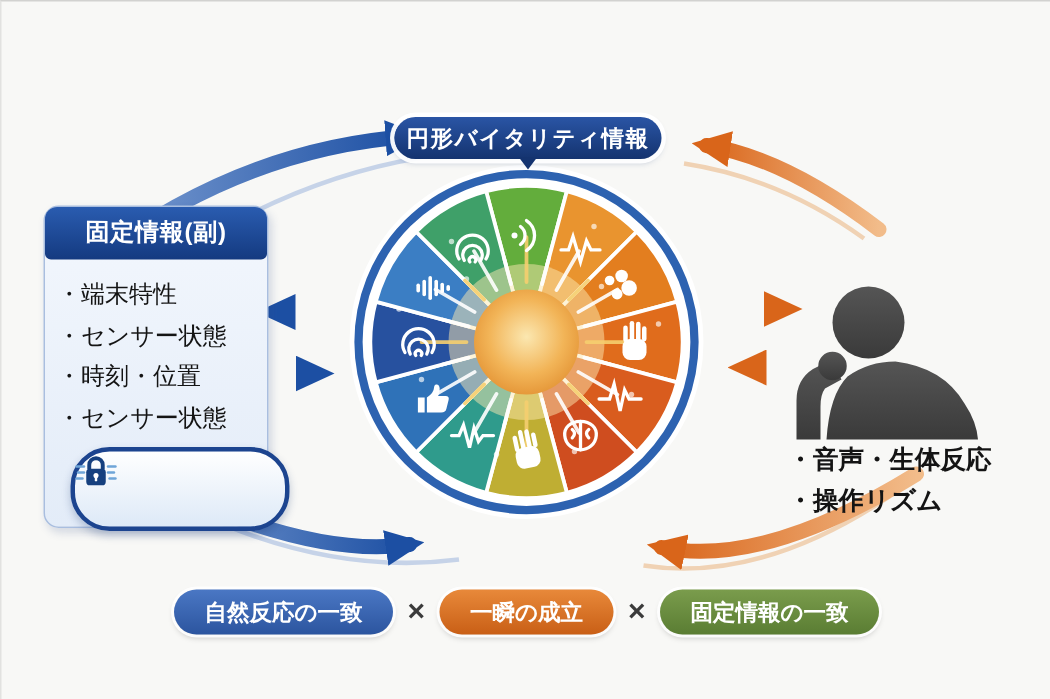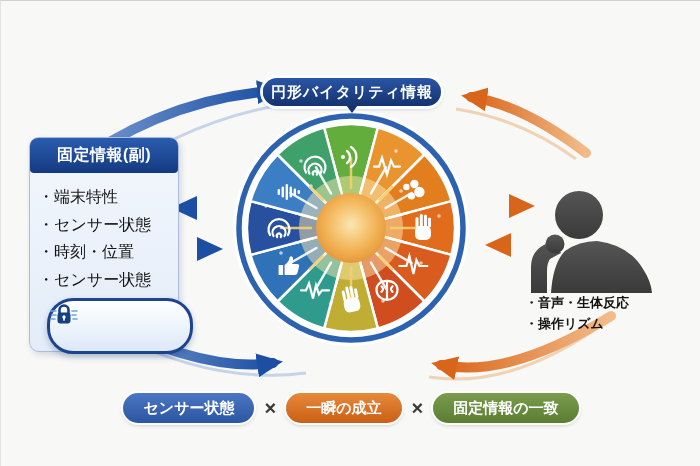--- a/index.html
+++ b/index.html
@@ -52,21 +52,21 @@
 
   
   .person-pill{
     position:absolute;left:524px;top:139px;width:120px;height:36px;
     background:linear-gradient(180deg,#e58a3c,#c55f14);
     border-radius:18px;display:flex;align-items:center;justify-content:center;
     color:#fff;font-size:19px;font-weight:bold;
     box-shadow:0 0 0 2px rgba(255,255,255,.9),0 2px 5px rgba(150,80,20,.4);z-index:6;
   }
   .right-items{position:absolute;left:524px;top:292px;z-index:6;}
-  .right-items div{font-size:13px;font-weight:600;color:#141414;line-height:1.6;white-space:nowrap;}
+  .right-items div{font-size:17px;font-weight:600;color:#141414;line-height:1.6;white-space:nowrap;}
 
   
   .bottom-row{
     position:absolute;left:0;top:392px;width:700px;display:flex;
     align-items:center;justify-content:center;gap:10px;z-index:6;
   }
   .pill{height:30px;border-radius:16px;display:flex;align-items:center;justify-content:center;
     padding:0 20px;color:#fff;font-size:15px;font-weight:bold;white-space:nowrap;
     box-shadow:0 0 0 2px rgba(255,255,255,.9),0 2px 4px rgba(0,0,0,.22);}
   .pill.blue{background:linear-gradient(180deg,#4a77c4,#2c559f);}
@@ -290,20 +290,20 @@
       <rect x="13.2" y="16.5" width="1.6" height="3.4" rx="0.8" fill="#ffffff"></rect>
     </svg>
   </div>
 
   <div class="right-items">
     <div>・音声・生体反応</div>
     <div>・操作リズム</div>
   </div>
 
   <div class="bottom-row">
-    <div class="pill blue">センサー状態</div>
+    <div class="pill blue">自然反応の一致</div>
     <span class="cross">×</span>
     <div class="pill orange">一瞬の成立</div>
     <span class="cross">×</span>
     <div class="pill green">固定情報の一致</div>
   </div>
 
 </div>
 
 </body></html>

